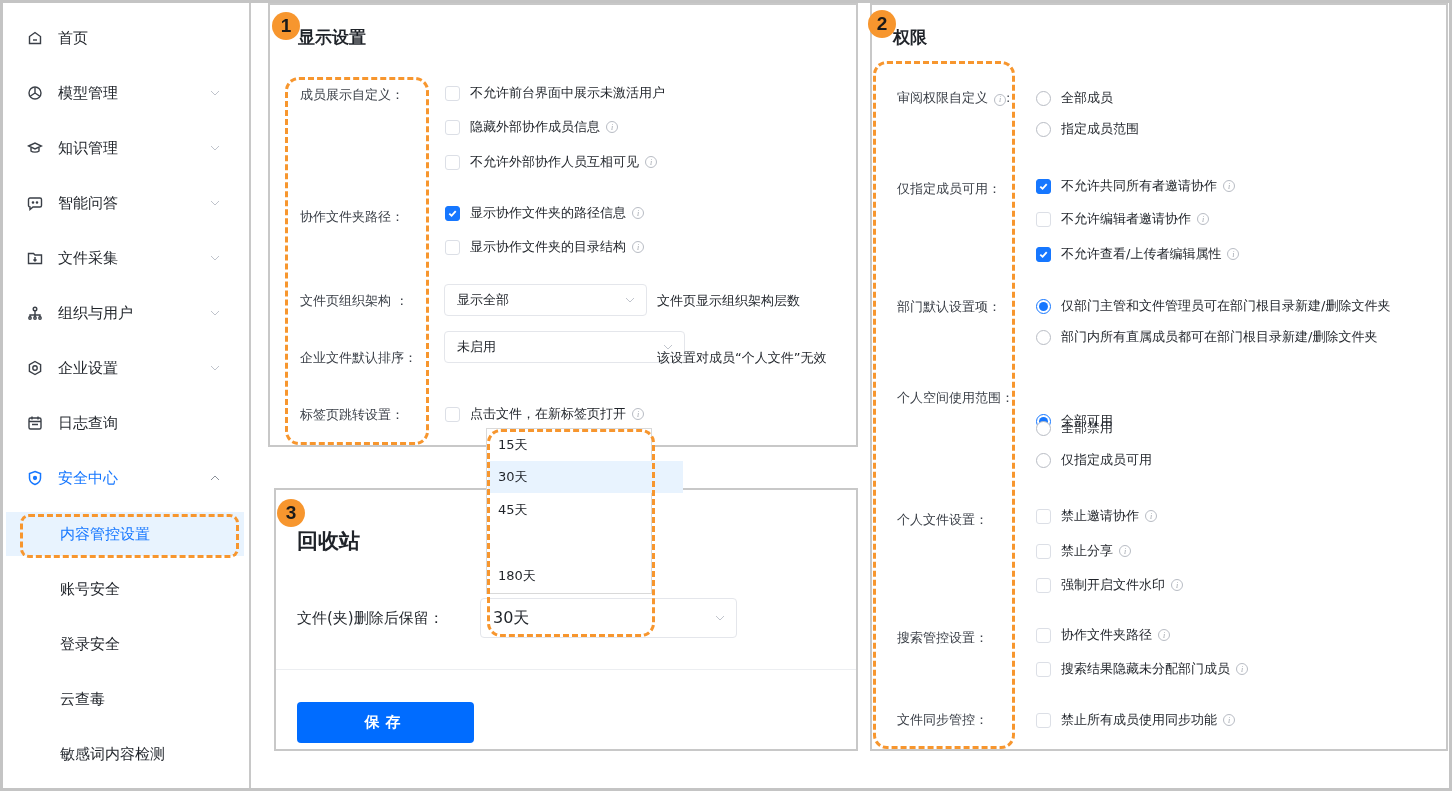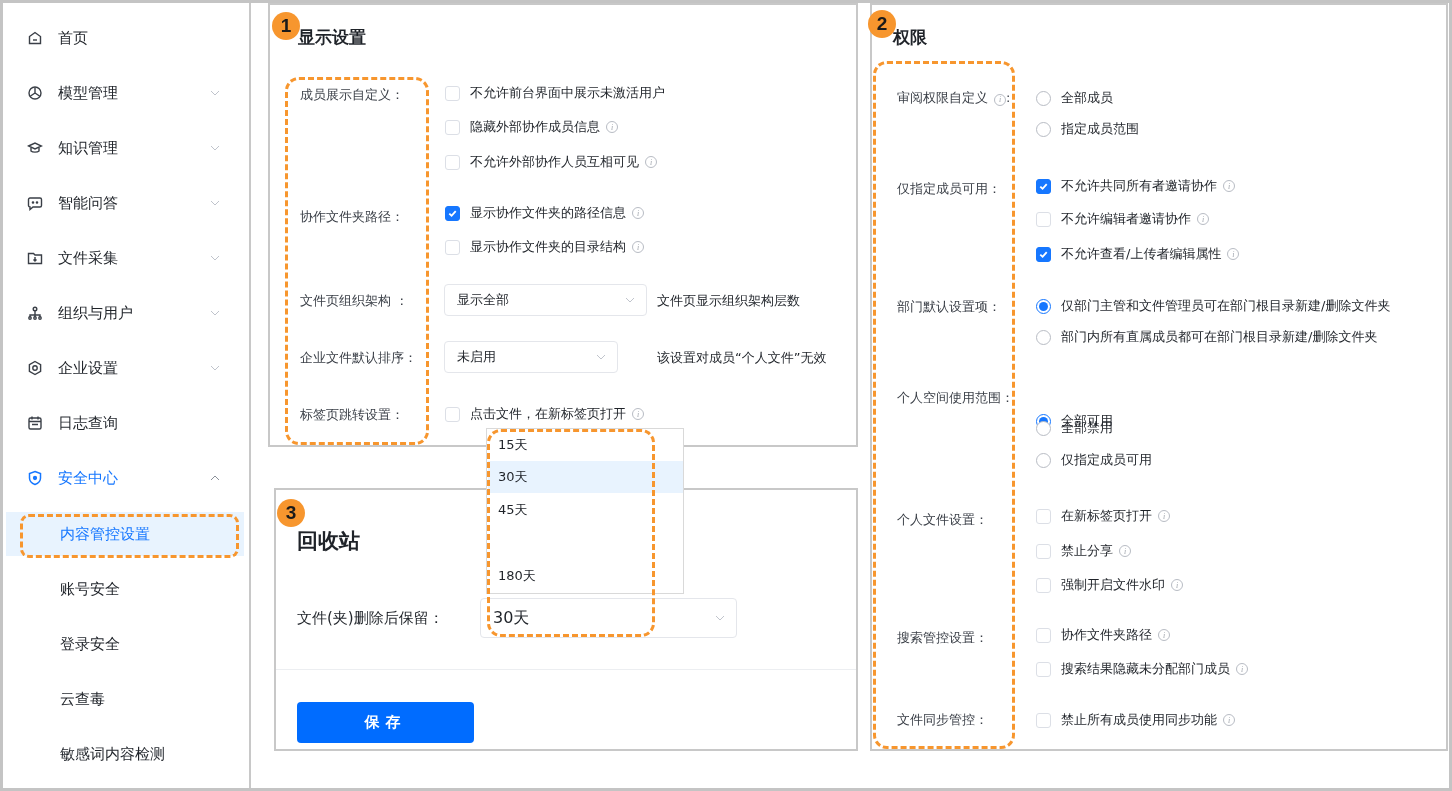--- a/index.html
+++ b/index.html
@@ -93,21 +93,21 @@
   .select .arrow { position: absolute; right: 10px; width: 12px; height: 12px; }
   .hint { position: absolute; font-size: 13px; color: #1f2329; white-space: nowrap; }
 
   .dashed {
     position: absolute; border: 3px dashed #f7962e; border-radius: 14px;
     pointer-events: none; z-index: 4;
   }
 
   
   .dropdown {
-    position: absolute; left: 486px; top: 428px; width: 198px; height: 166px;
+    position: absolute; left: 486px; top: 428px; width: 166px; height: 166px;
     background: #fff; border: 1px solid #d9d9d9; z-index: 3;
   }
   .dd-item {
     position: absolute; left: 1px; width: 195px; height: 32px;
     display: flex; align-items: center; font-size: 13px; color: #1f2329; cursor: pointer;
   }
   .dd-item span { margin-left: 10px; }
   .dd-item.active { background: #e8f3fe; }
 
   .save-btn {
@@ -288,21 +288,21 @@
 <div class="form-label" style="left:300px;top:292px">文件页组织架构 ：</div>
 <div class="select" style="left:444px;top:284px;width:203px">
   <span class="val">显示全部</span>
   <svg class="arrow" viewBox="0 0 12 12" fill="none" stroke="#c0c4cc" stroke-width="1">
       <path d="M2 4l4 4 4-4"></path>
     </svg>
 </div>
 <div class="hint" style="left:657px;top:292px">文件页显示组织架构层数</div>
 
 <div class="form-label" style="left:300px;top:349px">企业文件默认排序：</div>
-<div class="select" style="left:444px;top:341px;width:174px">
+<div class="select" style="left:444px;top:331px;width:241px">
   <span class="val">未启用</span>
   <svg class="arrow" viewBox="0 0 12 12" fill="none" stroke="#c0c4cc" stroke-width="1">
       <path d="M2 4l4 4 4-4"></path>
     </svg>
 </div>
 <div class="hint" style="left:657px;top:349px">该设置对成员“个人文件”无效</div>
 
 <div class="form-label" style="left:300px;top:406px">标签页跳转设置：</div>
 <label class="opt" style="left:445px;top:405px">
   <span class="cb"></span>
@@ -402,21 +402,21 @@
   <span>全部禁用</span>
 </label>
 <label class="opt" style="left:1036px;top:451px">
   <span class="radio"></span>
   <span>仅指定成员可用</span>
 </label>
 
 <div class="form-label" style="left:897px;top:511px">个人文件设置：</div>
 <label class="opt" style="left:1036px;top:507px">
   <span class="cb"></span>
-  <span>在新标签页打开</span>
+  <span>禁止邀请协作</span>
   <span class="info">i</span>
 </label>
 <label class="opt" style="left:1036px;top:542px">
   <span class="cb"></span>
   <span>禁止分享</span>
   <span class="info">i</span>
 </label>
 <label class="opt" style="left:1036px;top:576px">
   <span class="cb"></span>
   <span>强制开启文件水印</span>

